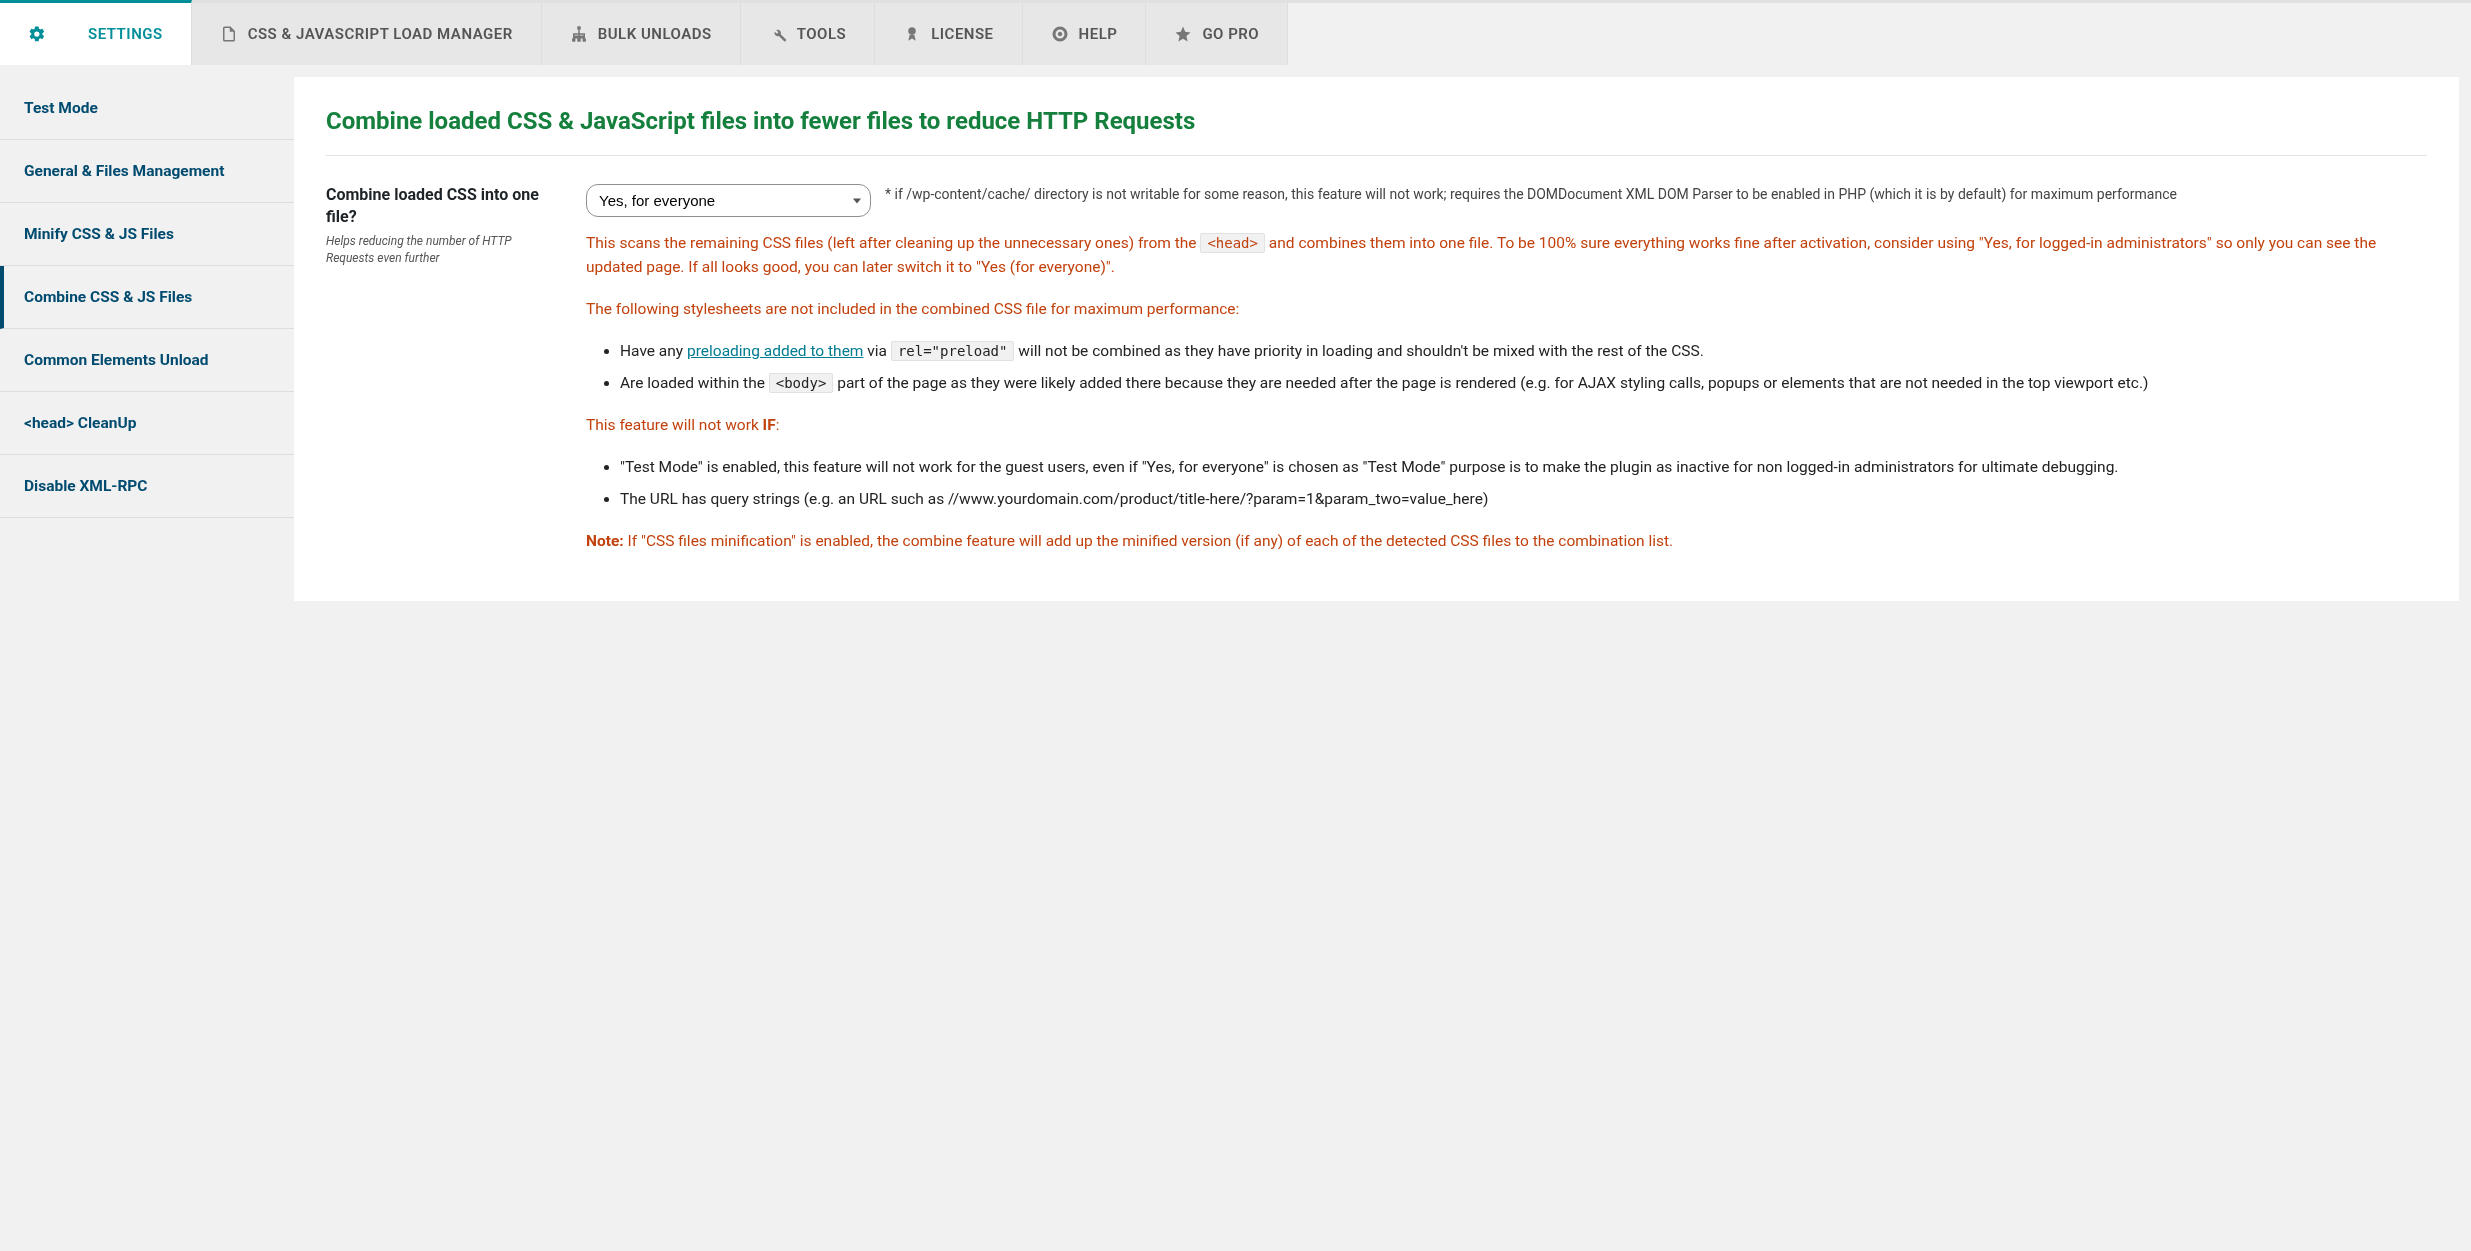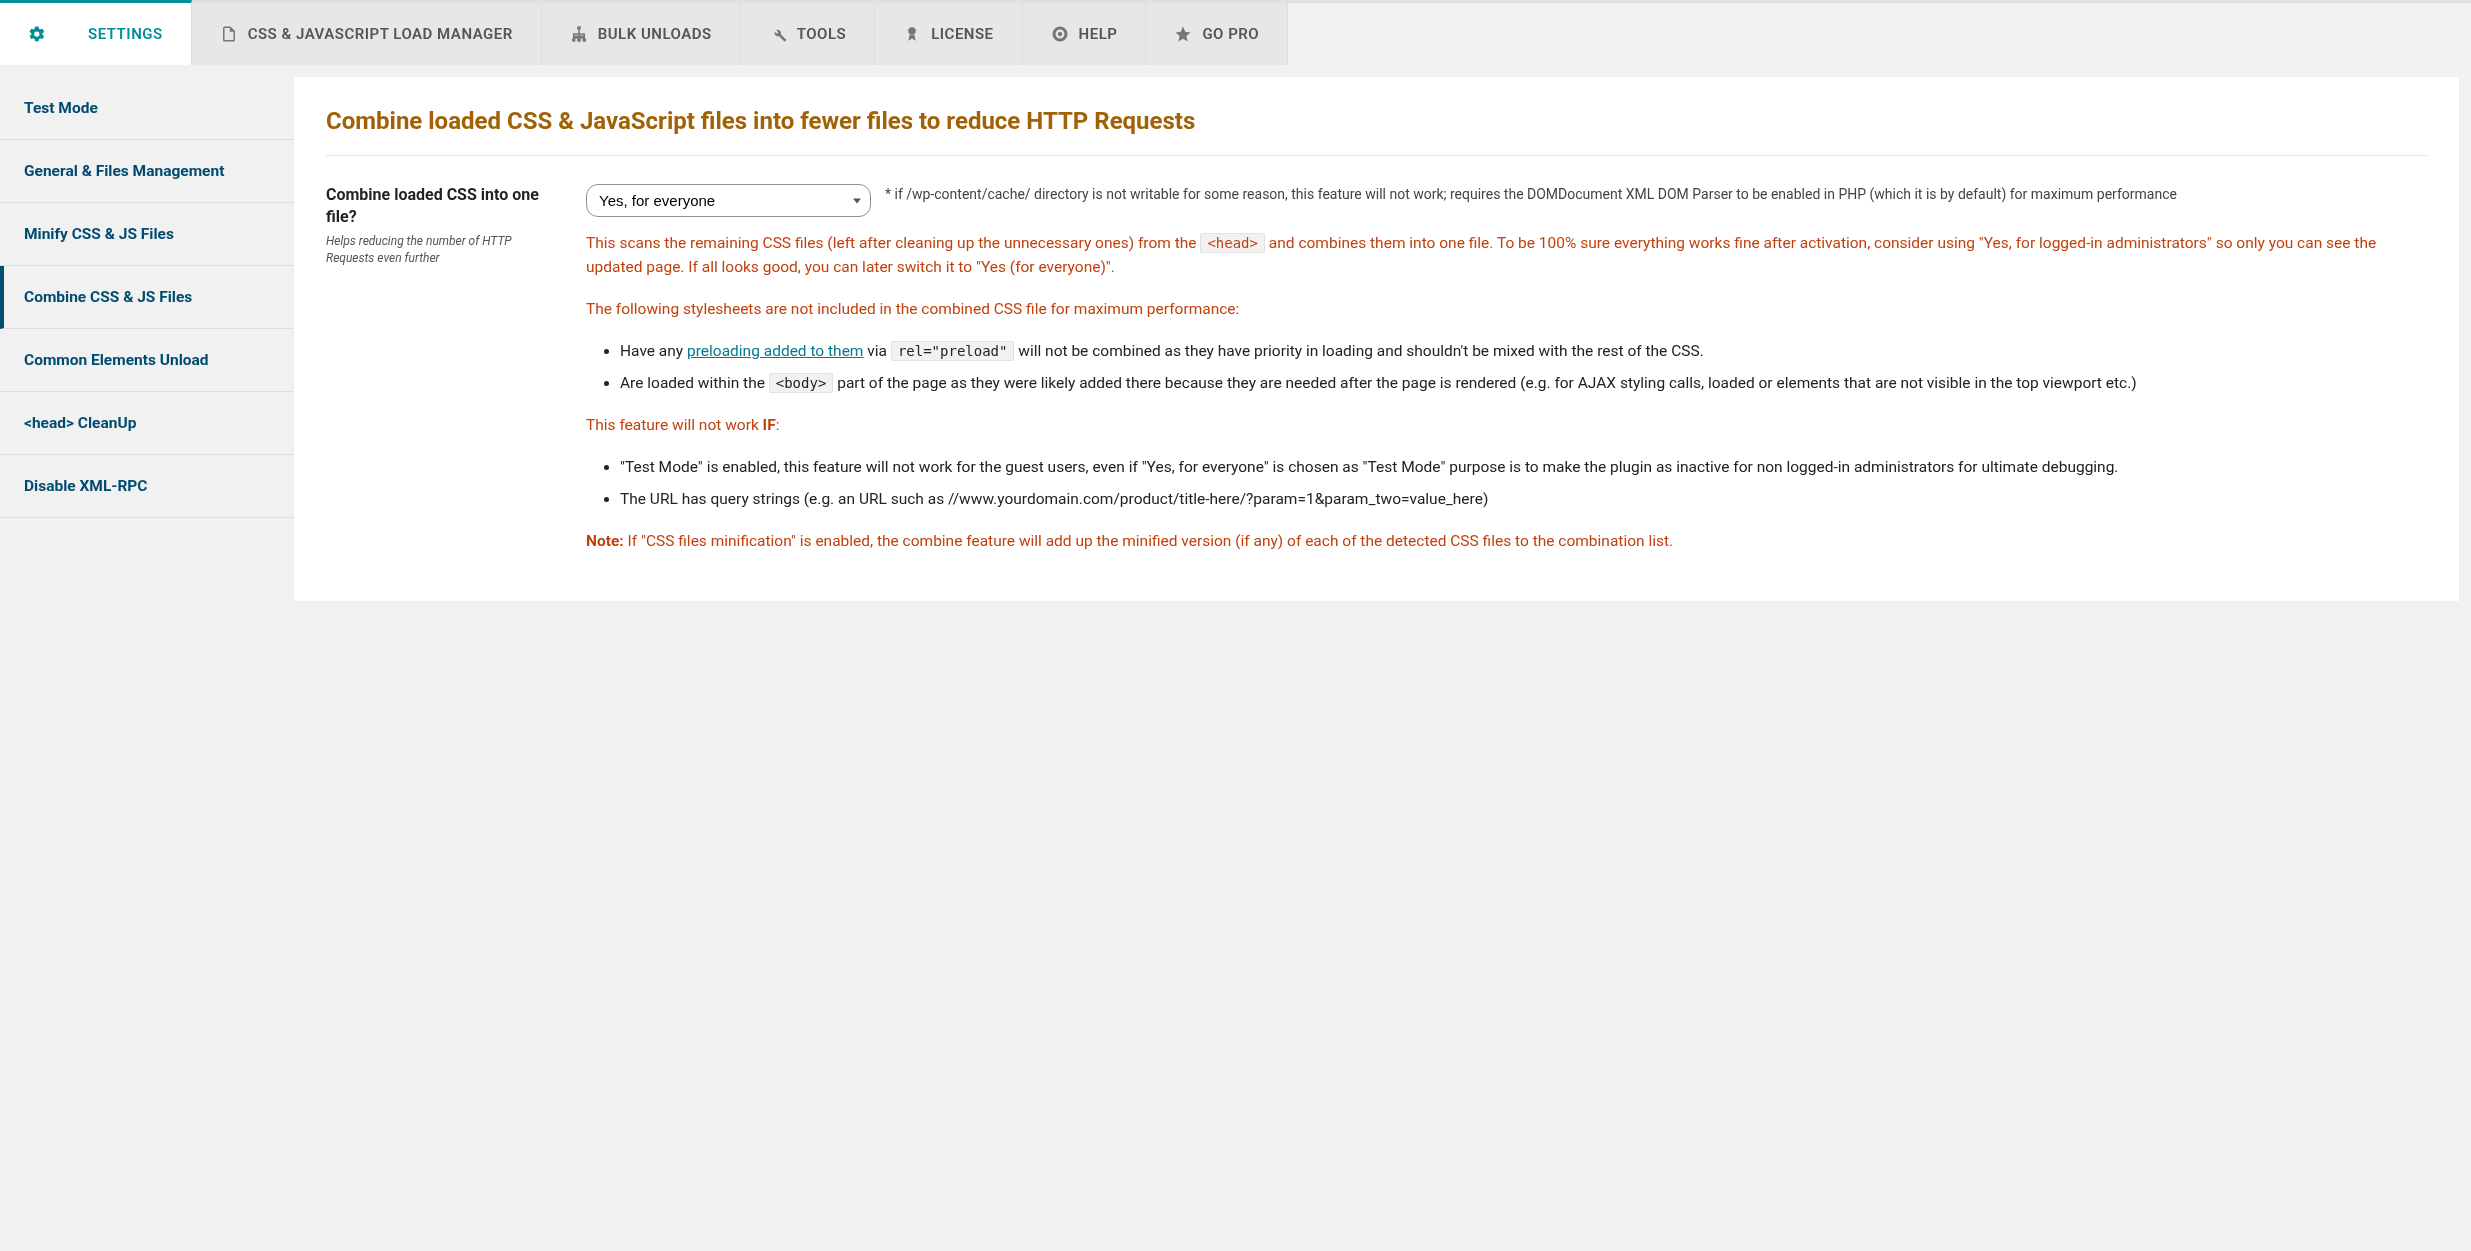--- a/index.html
+++ b/index.html
@@ -58,21 +58,21 @@
     }
     .content {
       flex: 1;
       background: #fff;
       margin: 12px 12px 12px 0;
       padding: 30px 32px;
     }
     .section-title {
       font-size: 24px;
       font-weight: 700;
-      color: #a16207;
+      color: #15803d;
       padding-bottom: 20px;
       border-bottom: 1px solid #e3e3e3;
       margin-bottom: 28px;
     }
     .form-row { display: flex; gap: 30px; justify-content: flex-end; }
     .label-col { width: 230px; flex: 0 0 230px; }
     .label-title { font-size: 16px; font-weight: 700; color: #1d2327; line-height: 1.35; }
     .label-help { font-size: 12px; font-style: italic; color: #555; margin-top: 6px; line-height: 1.4; }
     .control-col { flex: 1; }
     .control-line { display:flex; gap:14px; align-items:flex-start; margin-bottom:14px; }
@@ -205,21 +205,21 @@
         <p class="body-text">
           <span>This scans the remaining CSS files (left after cleaning up the unnecessary ones) from the </span><code class="inline">&lt;head&gt;</code><span> and combines them into one file. To be 100% sure everything works fine after activation, consider using "Yes, for logged-in administrators" so only you can see the updated page. If all looks good, you can later switch it to "Yes (for everyone)".</span>
         </p>
 
         <p class="body-text">The following stylesheets are not included in the combined CSS file for maximum performance:</p>
         <ul class="bullets">
           <li>
             <span>Have any </span><a href="#" class="link">preloading added to them</a><span> via </span><code class="inline">rel="preload"</code><span> will not be combined as they have priority in loading and shouldn't be mixed with the rest of the CSS.</span>
           </li>
           <li>
-            <span>Are loaded within the </span><code class="inline">&lt;body&gt;</code><span> part of the page as they were likely added there because they are needed after the page is rendered (e.g. for AJAX styling calls, loaded or elements that are not visible in the top viewport etc.)</span>
+            <span>Are loaded within the </span><code class="inline">&lt;body&gt;</code><span> part of the page as they were likely added there because they are needed after the page is rendered (e.g. for AJAX styling calls, popups or elements that are not needed in the top viewport etc.)</span>
           </li>
         </ul>
 
         <p class="body-text">
           <span>This feature will not work </span><strong>IF</strong><span>:</span>
         </p>
         <ul class="bullets">
           <li>"Test Mode" is enabled, this feature will not work for the guest users, even if "Yes, for everyone" is chosen as "Test Mode" purpose is to make the plugin as inactive for non logged-in administrators for ultimate debugging.</li>
           <li>The URL has query strings (e.g. an URL such as //www.yourdomain.com/product/title-here/?param=1&amp;param_two=value_here)</li>
         </ul>

